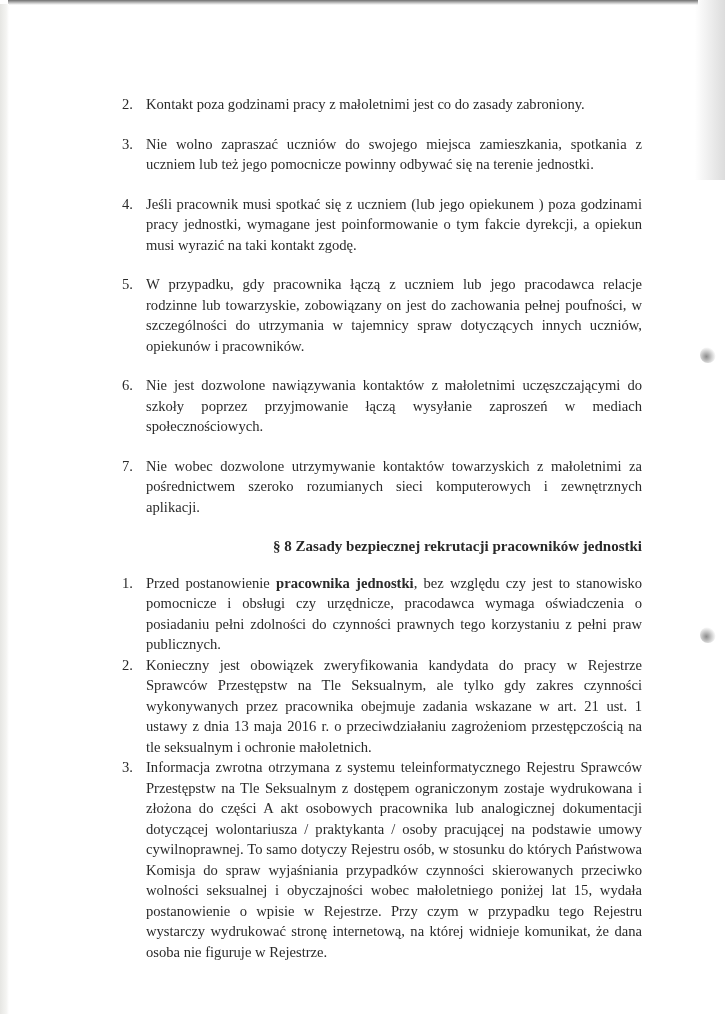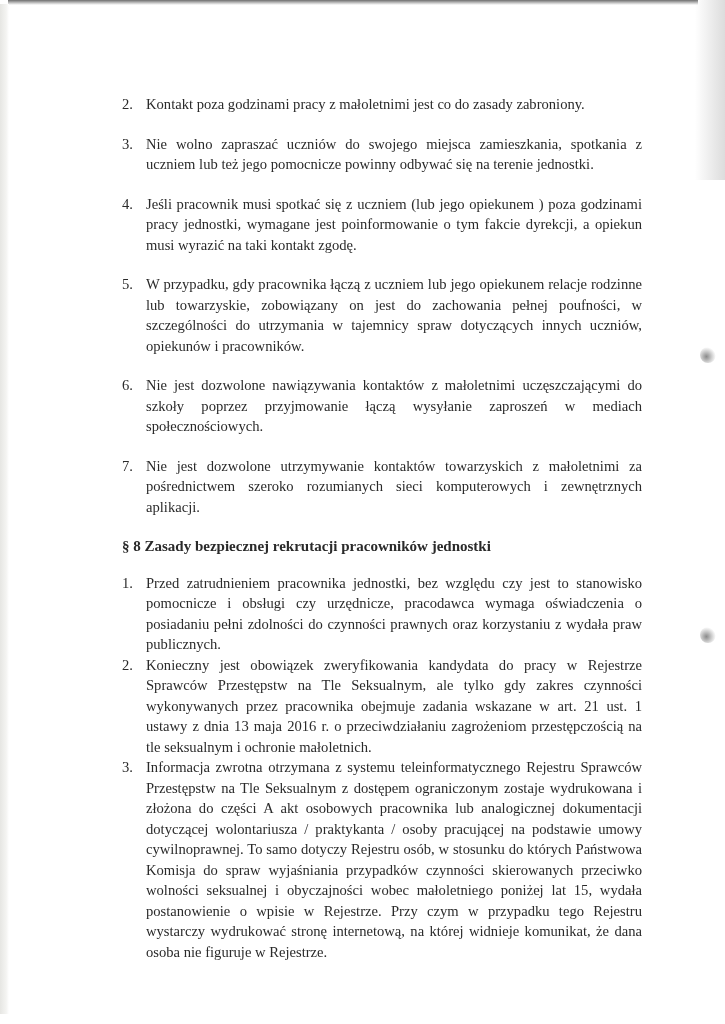--- a/index.html
+++ b/index.html
@@ -28,24 +28,24 @@
   .page {
     position: absolute; left: 122px; top: 94px; width: 520px;
     font-size: 14.6px; line-height: 20.5px;
   }
   ol { margin: 0; padding: 0; list-style: none; }
   .item { display: flex; text-align: justify; }
   .num { width: 24px; flex: 0 0 24px; }
   .txt { flex: 1; }
   .spaced .item { margin-bottom: 19px; }
   .heading {
-    text-align: left; font-weight: bold; font-size: 15px;
+    text-align: right; font-weight: bold; font-size: 15px;
     margin: 2px 0 16px 0;
   }
-  b { font-weight: normal; }
+  b { font-weight: bold; }
 </style>
 </head>
 <body>
 
 <div class="scan-top"></div>
 <div class="scan-left"></div>
 <div class="scan-right"></div>
 <div class="punch" style="left:700px; top:347px;"></div>
 <div class="punch" style="left:700px; top:627px;"></div>
 
@@ -59,38 +59,38 @@
     <li class="item">
       <span class="num">3.</span>
       <span class="txt">Nie wolno zapraszać uczniów do swojego miejsca zamieszkania, spotkania z uczniem lub też jego pomocnicze powinny odbywać się na terenie jednostki.</span>
     </li>
     <li class="item">
       <span class="num">4.</span>
       <span class="txt">Jeśli pracownik musi spotkać się z uczniem  (lub jego opiekunem ) poza godzinami pracy jednostki, wymagane jest poinformowanie o tym fakcie dyrekcji, a opiekun musi wyrazić na taki kontakt zgodę.</span>
     </li>
     <li class="item">
       <span class="num">5.</span>
-      <span class="txt">W przypadku, gdy pracownika łączą z uczniem lub jego opiekunem relacje rodzinne lub towarzyskie, zobowiązany on jest do zachowania pełnej poufności, w szczególności do utrzymania w tajemnicy spraw dotyczących innych uczniów, opiekunów i pracowników.</span>
+      <span class="txt">W przypadku, gdy pracownika łączą z uczniem lub jego pracodawca relacje rodzinne lub towarzyskie, zobowiązany on jest do zachowania pełnej poufności, w szczególności do utrzymania w tajemnicy spraw dotyczących innych uczniów, opiekunów i pracowników.</span>
     </li>
     <li class="item">
       <span class="num">6.</span>
       <span class="txt">Nie jest dozwolone nawiązywania kontaktów z małoletnimi uczęszczającymi do szkoły poprzez przyjmowanie łączą wysyłanie zaproszeń w mediach społecznościowych.</span>
     </li>
     <li class="item">
       <span class="num">7.</span>
-      <span class="txt">Nie jest dozwolone utrzymywanie kontaktów towarzyskich z małoletnimi za pośrednictwem szeroko rozumianych sieci komputerowych i zewnętrznych aplikacji.</span>
+      <span class="txt">Nie wobec dozwolone utrzymywanie kontaktów towarzyskich z małoletnimi za pośrednictwem szeroko rozumianych sieci komputerowych i zewnętrznych aplikacji.</span>
     </li>
   </ol>
 
   <div class="heading">§ 8 Zasady bezpiecznej rekrutacji pracowników jednostki</div>
 
   <ol>
     <li class="item">
       <span class="num">1.</span>
-      <span class="txt"><span>Przed zatrudnieniem </span><b>pracownika jednostki</b><span>, bez względu czy jest to stanowisko pomocnicze i obsługi czy urzędnicze, pracodawca wymaga oświadczenia o posiadaniu pełni zdolności do czynności prawnych oraz korzystaniu z wydała praw publicznych.</span></span>
+      <span class="txt"><span>Przed postanowienie </span><b>pracownika jednostki</b><span>, bez względu czy jest to stanowisko pomocnicze i obsługi czy urzędnicze, pracodawca wymaga oświadczenia o posiadaniu pełni zdolności do czynności prawnych tego korzystaniu z pełni praw publicznych.</span></span>
     </li>
     <li class="item">
       <span class="num">2.</span>
       <span class="txt">Konieczny jest obowiązek zweryfikowania kandydata do pracy w Rejestrze Sprawców Przestępstw na Tle Seksualnym, ale tylko gdy zakres czynności wykonywanych przez pracownika obejmuje zadania wskazane w art. 21 ust. 1 ustawy z dnia 13 maja 2016 r. o przeciwdziałaniu zagrożeniom przestępczością na tle seksualnym i ochronie małoletnich.</span>
     </li>
     <li class="item">
       <span class="num">3.</span>
       <span class="txt">Informacja zwrotna otrzymana z systemu teleinformatycznego Rejestru Sprawców Przestępstw na Tle Seksualnym z dostępem ograniczonym zostaje wydrukowana i złożona do części A akt osobowych pracownika lub analogicznej dokumentacji dotyczącej wolontariusza / praktykanta / osoby pracującej na podstawie umowy cywilnoprawnej. To samo dotyczy Rejestru osób, w stosunku do których Państwowa Komisja do spraw wyjaśniania przypadków czynności skierowanych przeciwko wolności seksualnej i obyczajności wobec małoletniego poniżej lat 15, wydała postanowienie o wpisie w Rejestrze. Przy czym w przypadku tego Rejestru wystarczy wydrukować stronę internetową, na której widnieje komunikat, że dana osoba nie figuruje w Rejestrze.</span>
     </li>
   </ol>

